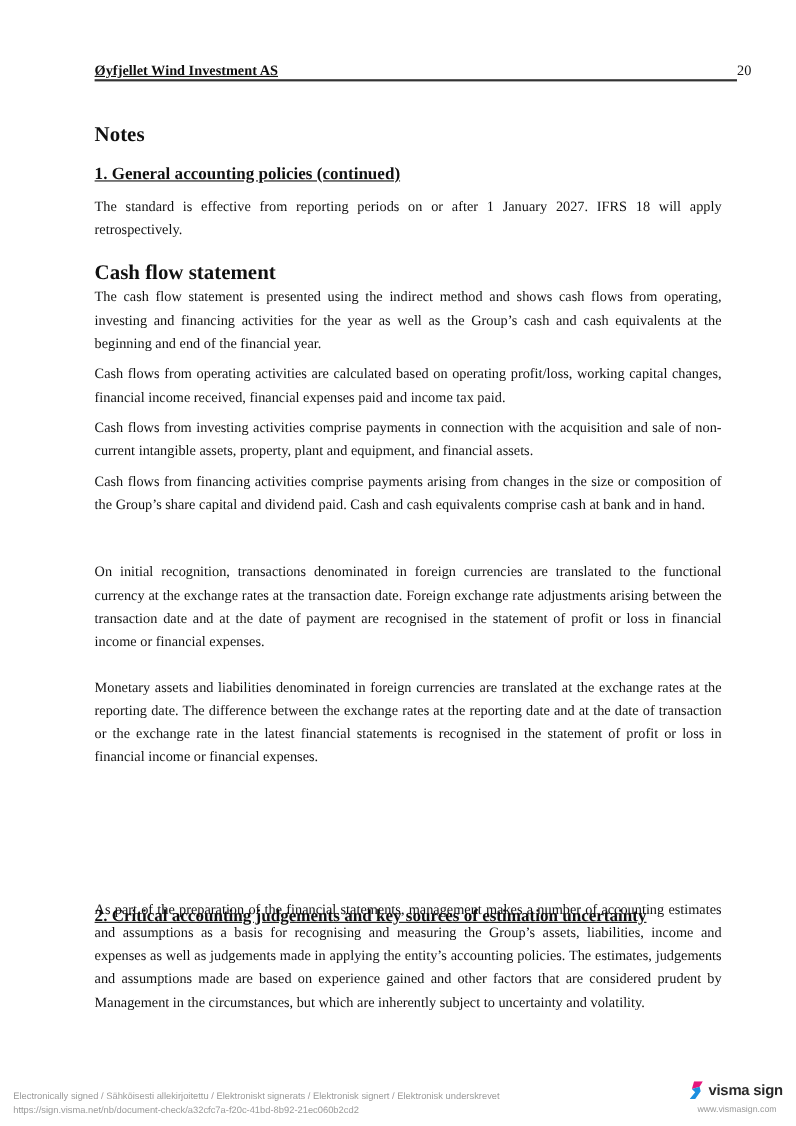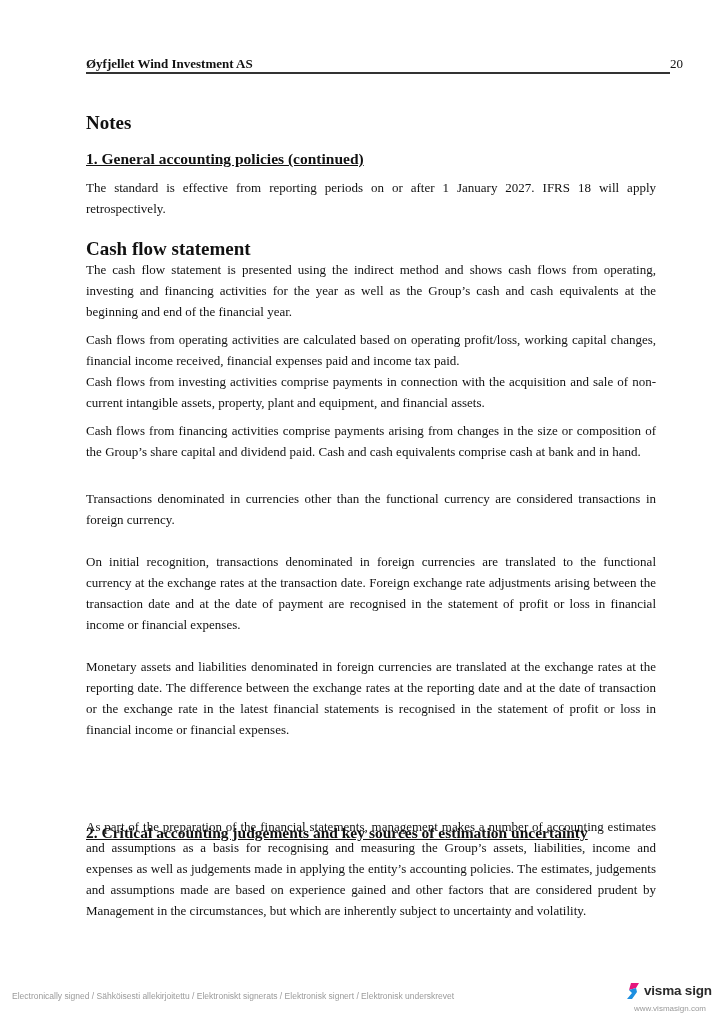--- a/index.html
+++ b/index.html
@@ -1,18 +1,18 @@
 <!DOCTYPE html>
 <html><head>
   <meta charset="utf-8">
   <style>
     html, body { margin: 0; padding: 0; background: #ffffff; }
     body { width: 724px; height: 1024px; position: relative; overflow: hidden; font-family: "Liberation Serif", serif; color: #111; }
     .header { position: absolute; left: 86px; top: 56px; width: 586px; height: 18px; }
-    .header-title { position: absolute; left: 0; top: 0; font-weight: bold; font-size: 13px; }
+    .header-title { position: absolute; left: 0; top: 0; font-weight: bold; font-size: 13px; text-decoration: underline; }
     .header-rule { position: absolute; left: 0; top: 16px; width: 584px; height: 2px; background: #333; }
     .page-num { position: absolute; left: 584px; top: 0; font-size: 13px; }
     .notes-title { position: absolute; left: 86px; top: 112px; font-size: 19px; font-weight: bold; }
     .h1 { position: absolute; left: 86px; font-size: 15.5px; font-weight: bold; text-decoration: underline; }
     .h2 { font-size: 19px; font-weight: bold; line-height: 20px; }
     .p { font-size: 13px; line-height: 21px; text-align: justify; margin: 0; }
     .block { position: absolute; left: 86px; width: 570px; }
     .footer-text { position: absolute; left: 12px; top: 990px; font-family: "Liberation Sans", sans-serif; font-size: 8.5px; color: #9a9a9a; line-height: 13px; }
     .visma-logo { position: absolute; left: 627px; top: 983px; display: flex; align-items: flex-start; }
     .visma-mark { width: 12px; height: 16px; position: relative; margin-right: 5px; }
@@ -33,38 +33,38 @@
 <div class="h1" style="top:150px;">1. General accounting policies (continued)</div>
 
 <div class="block" style="top:177px;">
   <p class="p">The standard is effective from reporting periods on or after 1 January 2027. IFRS 18 will apply retrospectively.</p>
 </div>
 
 <div class="block" style="top:239px;">
   <div class="h2">Cash flow statement</div>
   <p class="p">The cash flow statement is presented using the indirect method and shows cash flows from operating, investing and financing activities for the year as well as the Group’s cash and cash equivalents at the beginning and end of the financial year.</p>
   <p class="p" style="margin-top:7px;">Cash flows from operating activities are calculated based on operating profit/loss, working capital changes, financial income received, financial expenses paid and income tax paid.</p>
-  <p class="p" style="margin-top:0;">Cash flows from investing activities comprise payments in connection with the acquisition and sale of non-current intangible assets, property, plant and equipment, and financial assets.</p>
+  <p class="p" style="margin-top:7px;">Cash flows from investing activities comprise payments in connection with the acquisition and sale of non-current intangible assets, property, plant and equipment, and financial assets.</p>
   <p class="p" style="margin-top:7px;">Cash flows from financing activities comprise payments arising from changes in the size or composition of the Group’s share capital and dividend paid. Cash and cash equivalents comprise cash at bank and in hand.</p>
 </div>
 
 <div class="block" style="top:488px;">
-  <p class="p">Transactions denominated in currencies other than the functional currency are considered transactions in foreign currency.</p>
   <p class="p" style="margin-top:21px;">On initial recognition, transactions denominated in foreign currencies are translated to the functional currency at the exchange rates at the transaction date. Foreign exchange rate adjustments arising between the transaction date and at the date of payment are recognised in the statement of profit or loss in financial income or financial expenses.</p>
   <p class="p" style="margin-top:21px;">Monetary assets and liabilities denominated in foreign currencies are translated at the exchange rates at the reporting date. The difference between the exchange rates at the reporting date and at the date of transaction or the exchange rate in the latest financial statements is recognised in the statement of profit or loss in financial income or financial expenses.</p>
 </div>
 
 <div class="h1" style="top:788px;margin-top:36px;">2. Critical accounting judgements and key sources of estimation uncertainty</div>
 
 <div class="block" style="top:816px;">
   <p class="p">As part of the preparation of the financial statements, management makes a number of accounting estimates and assumptions as a basis for recognising and measuring the Group’s assets, liabilities, income and expenses as well as judgements made in applying the entity’s accounting policies. The estimates, judgements and assumptions made are based on experience gained and other factors that are considered prudent by Management in the circumstances, but which are inherently subject to uncertainty and volatility.</p>
 </div>
 
 <div class="footer-text">
   <div>Electronically signed / Sähköisesti allekirjoitettu / Elektroniskt signerats / Elektronisk signert / Elektronisk underskrevet</div>
+  <div>https://sign.visma.net/nb/document-check/a32cfc7a-f20c-41bd-8b92-21ec060b2cd2</div>
 </div>
 
 <div class="visma-logo">
   <div class="visma-mark">
     <svg width="12" height="16" viewBox="0 0 12 16">
       <path d="M4 0 L12 0 L9 5 L2 7 Z" fill="#e5177d"></path>
       <path d="M2 7 L9 5 L10 9 L5 16 L0 16 L5 10 Z" fill="#1d8fe0"></path>
     </svg>
   </div>
   <span class="visma-word">visma sign</span>

